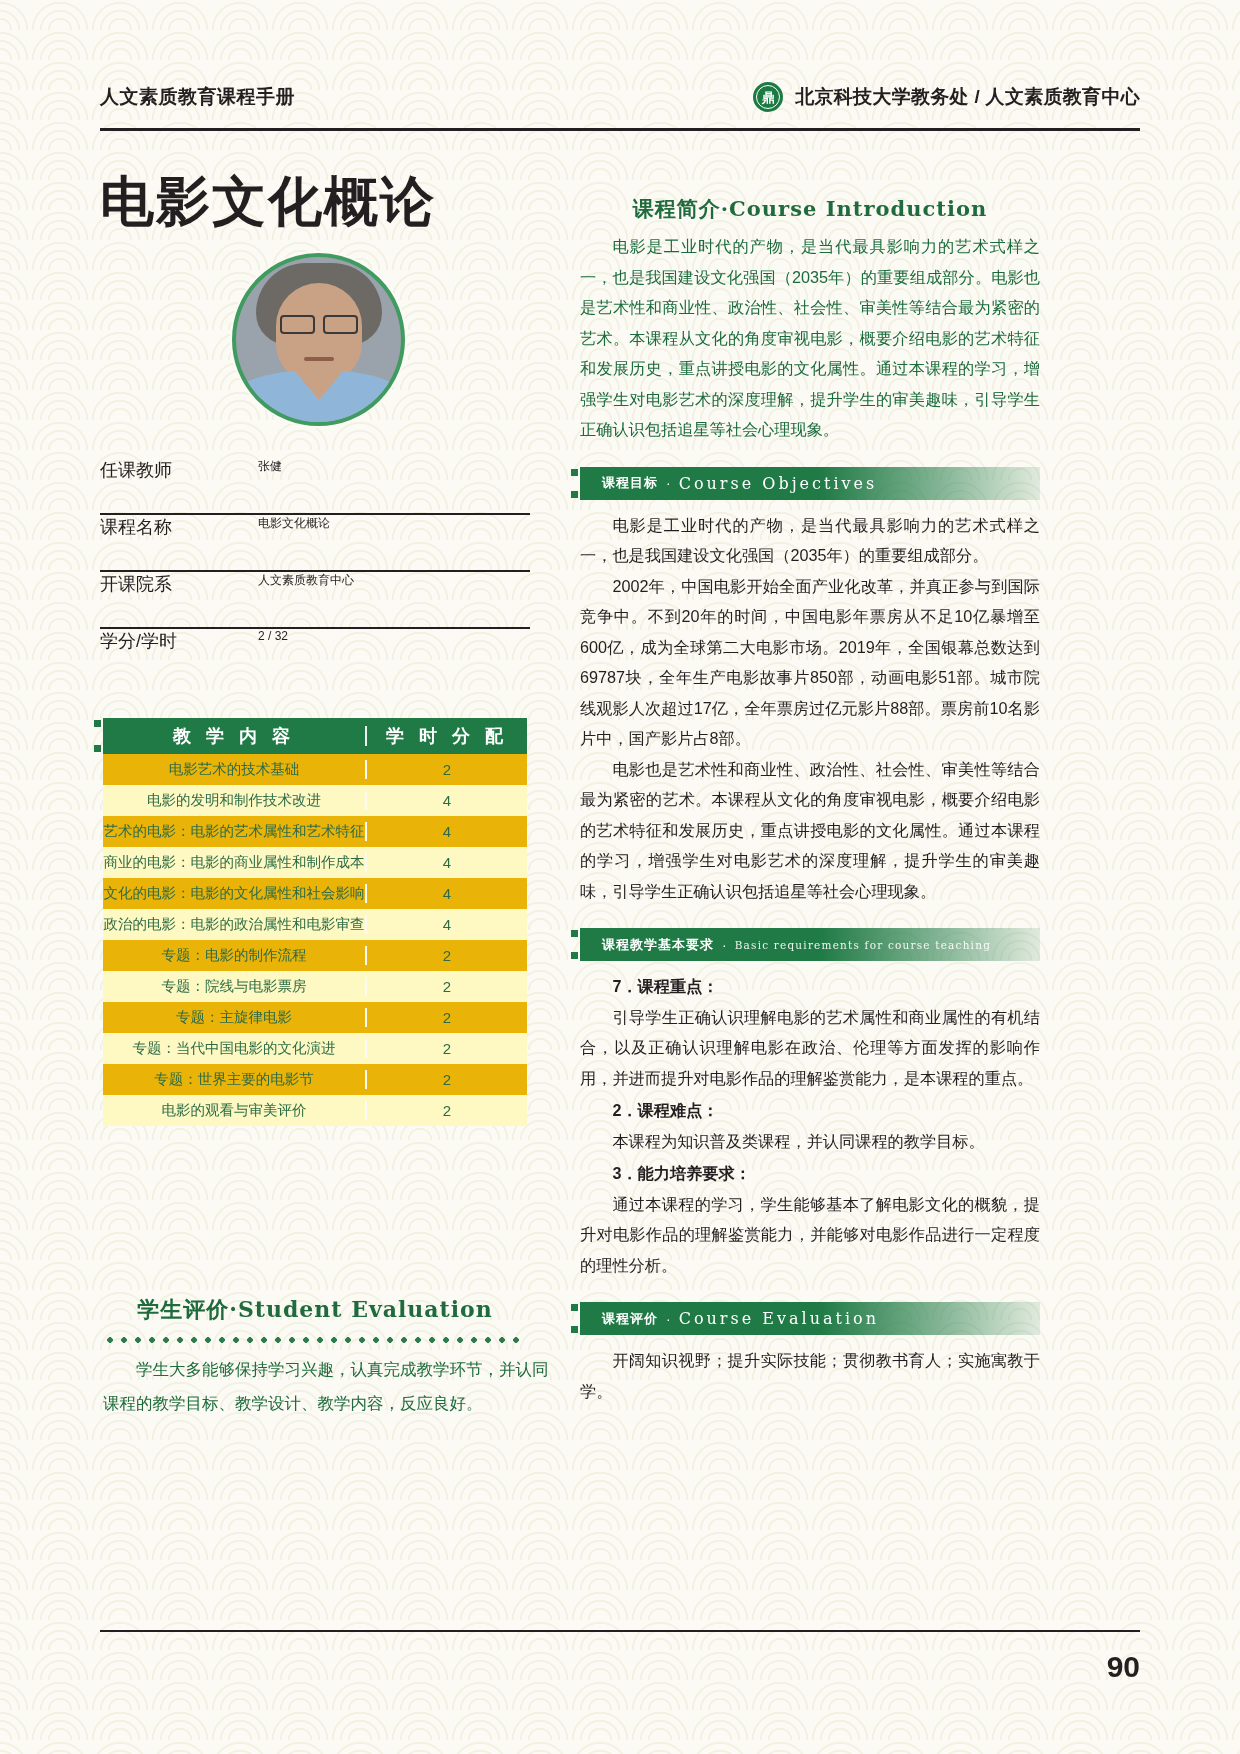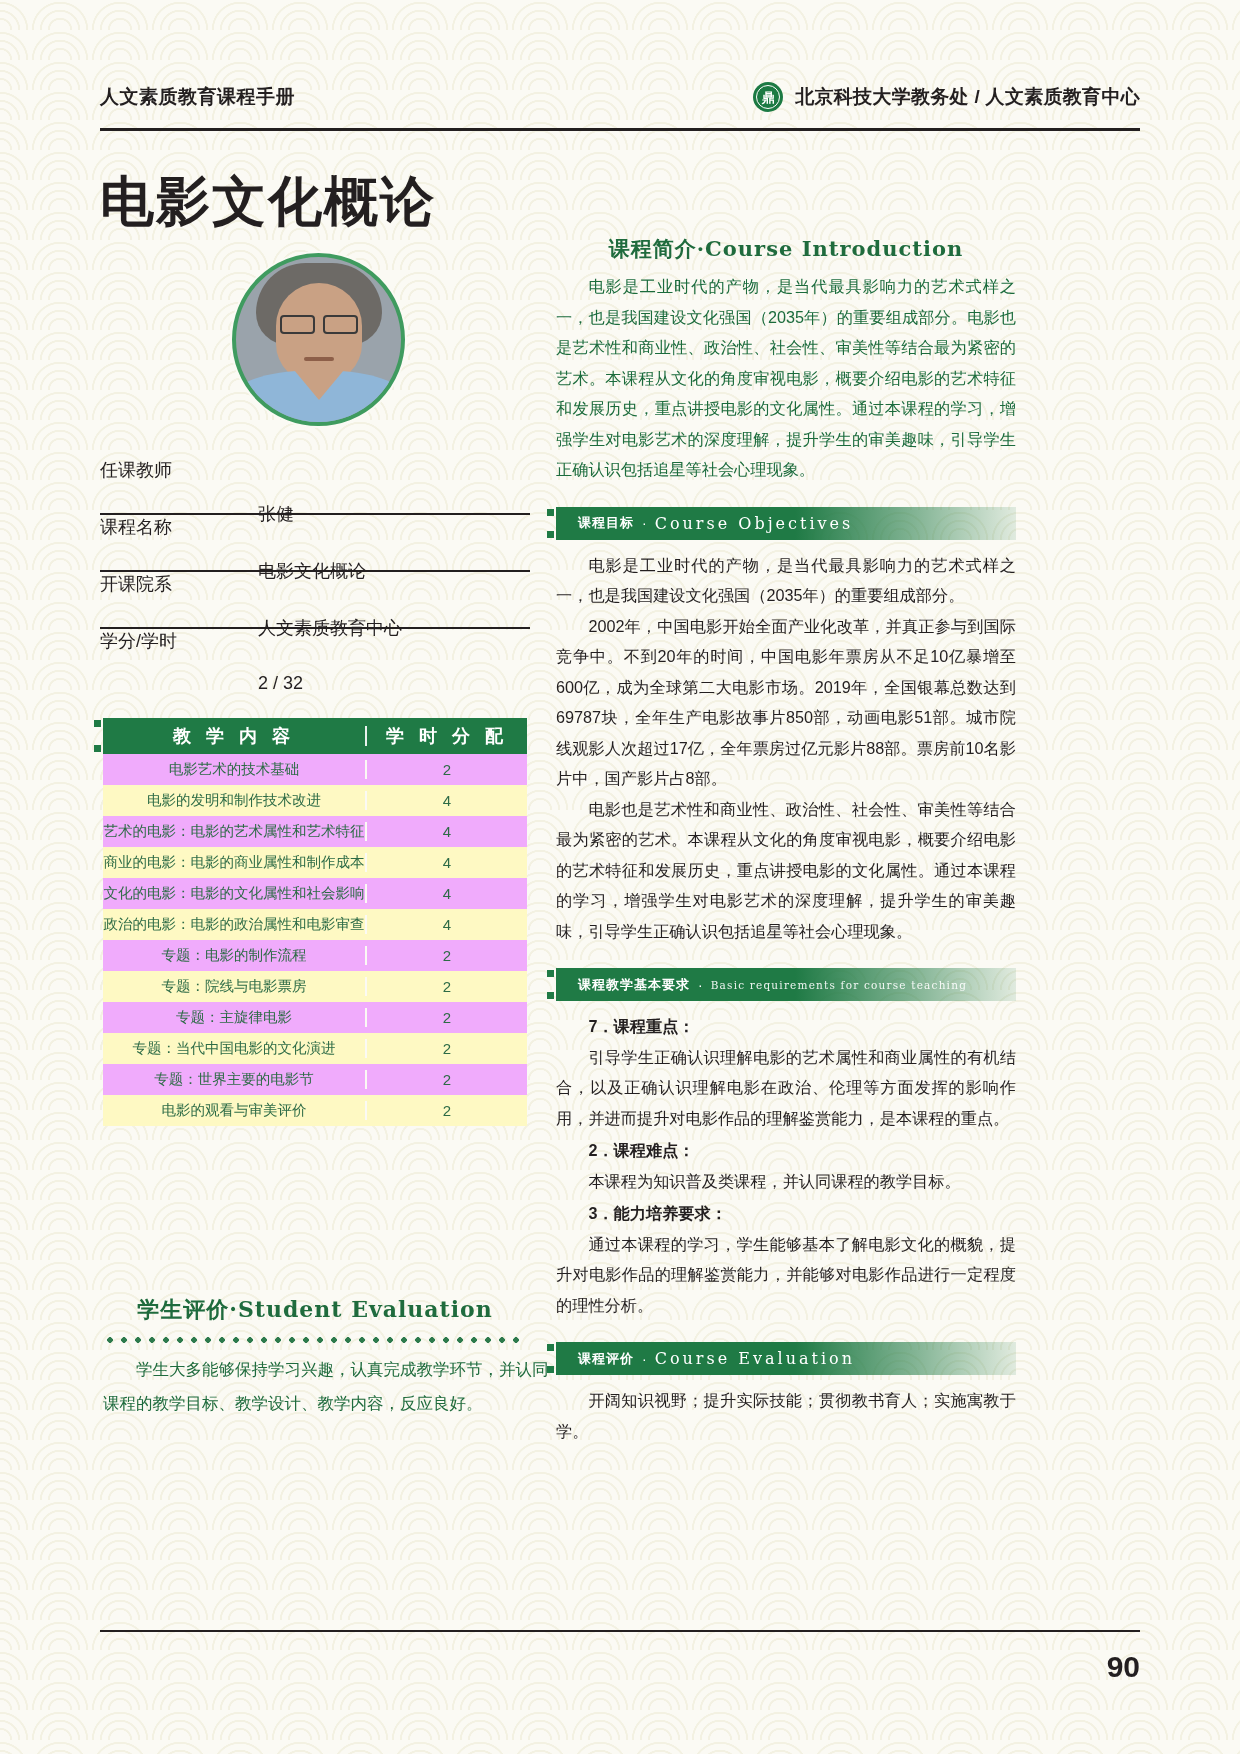--- a/index.html
+++ b/index.html
@@ -70,35 +70,35 @@
   .portrait .collar{position:absolute;left:58px;bottom:22px;width:50px;height:30px;background:#c9a184;clip-path:polygon(0 0,100% 0,50% 100%);}
 
   
   .info{position:absolute;left:100px;top:458px;width:430px;}
   .info-row{
     display:flex;align-items:flex-start;height:55px;
     border-bottom:2px solid #231f20;
   }
   .info-row:last-child{border-bottom:none;}
   .info-k{width:158px;font-size:18px;color:#231f20;}
-  .info-v{font-size:18px;color:#231f20;margin-top:44px;}
+  .info-v{font-size:12px;color:#231f20;}
 
   
   .tbl{position:absolute;left:103px;top:718px;width:424px;}
   .tbl-head{
     position:relative;display:flex;background:#1f7a45;color:#fff;height:36px;align-items:center;
   }
   .tbl-head .c1{flex:1;text-align:center;font-size:18px;font-weight:700;letter-spacing:5px;}
   .tbl-head .sep{width:2px;height:20px;background:#fff;opacity:.9;}
   .tbl-head .c2{width:160px;text-align:center;font-size:18px;font-weight:700;letter-spacing:5px;}
   .tbl-head::before,.tbl-head::after{
     content:"";position:absolute;width:7px;height:7px;background:#1f7a45;left:-9px;
   }
   .tbl-head::before{top:2px;} .tbl-head::after{bottom:2px;}
-  .tbl-row{display:flex;height:31px;align-items:center;background:#f0abfc;}
+  .tbl-row{display:flex;height:31px;align-items:center;background:#eab308;}
   .tbl-row.alt{background:#fef9c3;}
   .tbl-row .c1{flex:1;text-align:center;font-size:14.5px;color:#2d6b46;border-right:2px solid #fbfaf4;}
   .tbl-row .c2{width:160px;text-align:center;font-size:15px;color:#2d6b46;}
 
   
   .stu-title{
     position:absolute;left:103px;top:1295px;width:424px;text-align:center;
     font-family:"DejaVu Serif","Liberation Serif",serif;
     font-size:22px;font-weight:700;color:#1f6b3d;letter-spacing:1px;
   }
@@ -106,21 +106,21 @@
     position:absolute;left:103px;top:1336px;width:424px;height:8px;
     background-image:radial-gradient(circle, #2d7a4c 2.6px, transparent 3px);
     background-size:14px 8px;background-repeat:repeat-x;
   }
   .stu-body{
     position:absolute;left:103px;top:1352px;width:450px;
     font-size:16.5px;line-height:34px;color:#1f6b3d;text-indent:2em;
   }
 
   
-  .rcol{position:absolute;left:556px;top:195px;width:460px;margin-top:40px;}
+  .rcol{position:absolute;left:580px;top:195px;width:460px;}
   .plain-head{
     text-align:center;font-family:"DejaVu Serif","Liberation Serif",serif;
     font-size:21px;font-weight:700;color:#1f6b3d;letter-spacing:1px;margin-bottom:8px;
   }
   .para{
     font-size:16.2px;line-height:30.5px;color:#1b6b3c;text-indent:2em;margin:0 0 4px 0;
     text-align:justify;
   }
 
   

